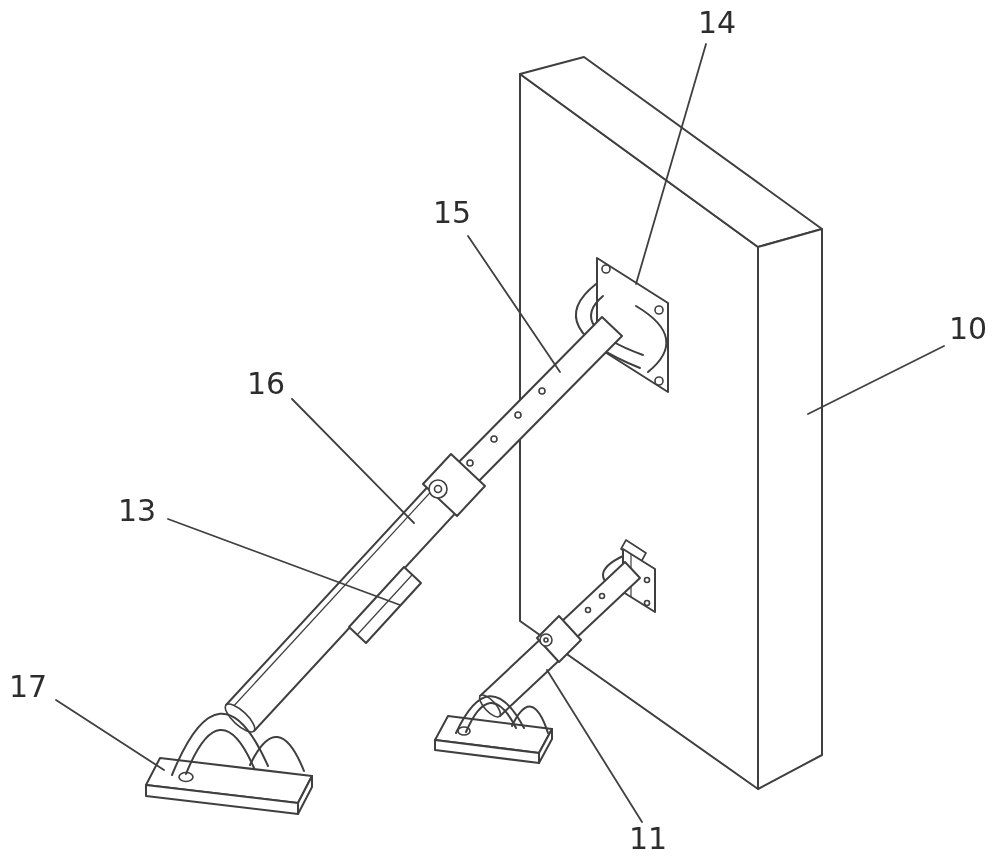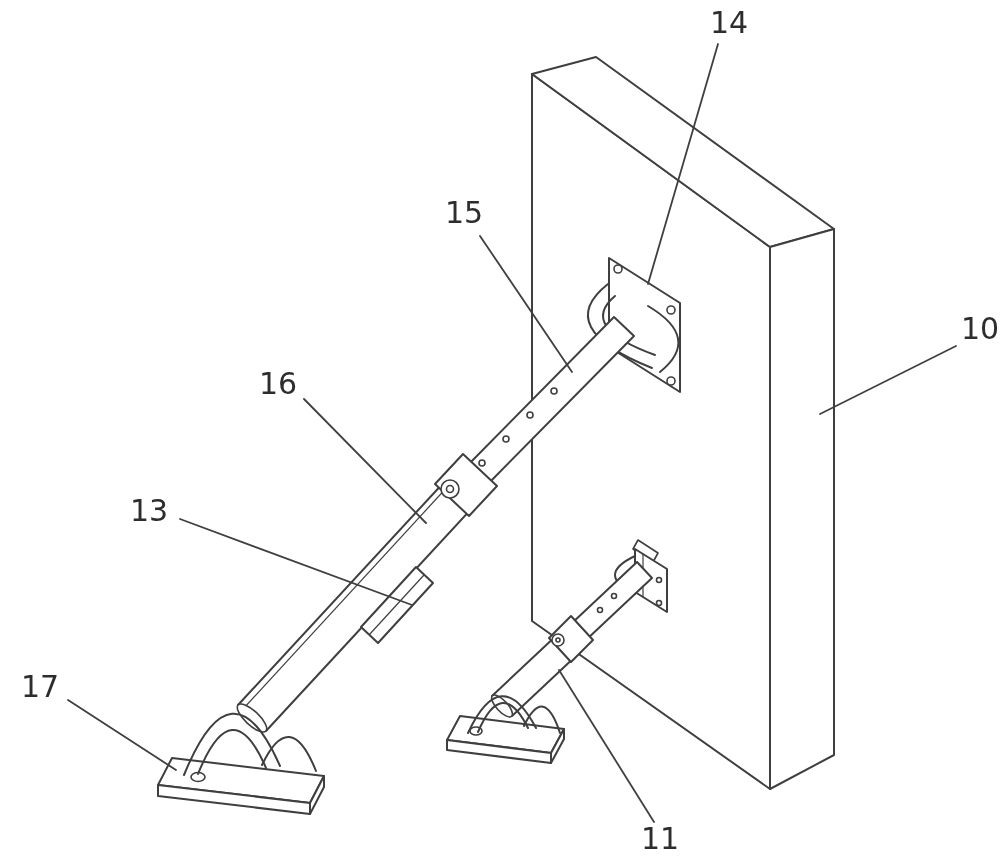--- a/index.html
+++ b/index.html
@@ -3,21 +3,21 @@
 <meta charset="utf-8">
 <style>
   :root { --line-color:#3f3f3f; }
   html,body{
     margin:0; padding:0;
     width:1000px; height:860px;
     background:#ffffff;
     font-family:"DejaVu Sans", sans-serif;
     overflow:hidden;
   }
-  .figure-wrap{ width:800px; height:860px; position:relative;margin-left:12px; }
+  .figure-wrap{ width:800px; height:860px; position:relative; }
   svg{ display:block; }
   .face{ fill:#ffffff; stroke:var(--line-color); stroke-width:2; stroke-linejoin:round; }
   .face-thin{ fill:#ffffff; stroke:var(--line-color); stroke-width:1.6; stroke-linejoin:round; }
   .arc{ fill:none; stroke:var(--line-color); stroke-width:2; stroke-linecap:round; }
   .thin{ fill:none; stroke:var(--line-color); stroke-width:1.2; }
   .hole{ fill:#ffffff; stroke:var(--line-color); stroke-width:1.6; }
   .leader{ fill:none; stroke:var(--line-color); stroke-width:1.8; stroke-linecap:round; }
   .ref-label{
     font-family:"DejaVu Sans", sans-serif;
     font-size:30px;

